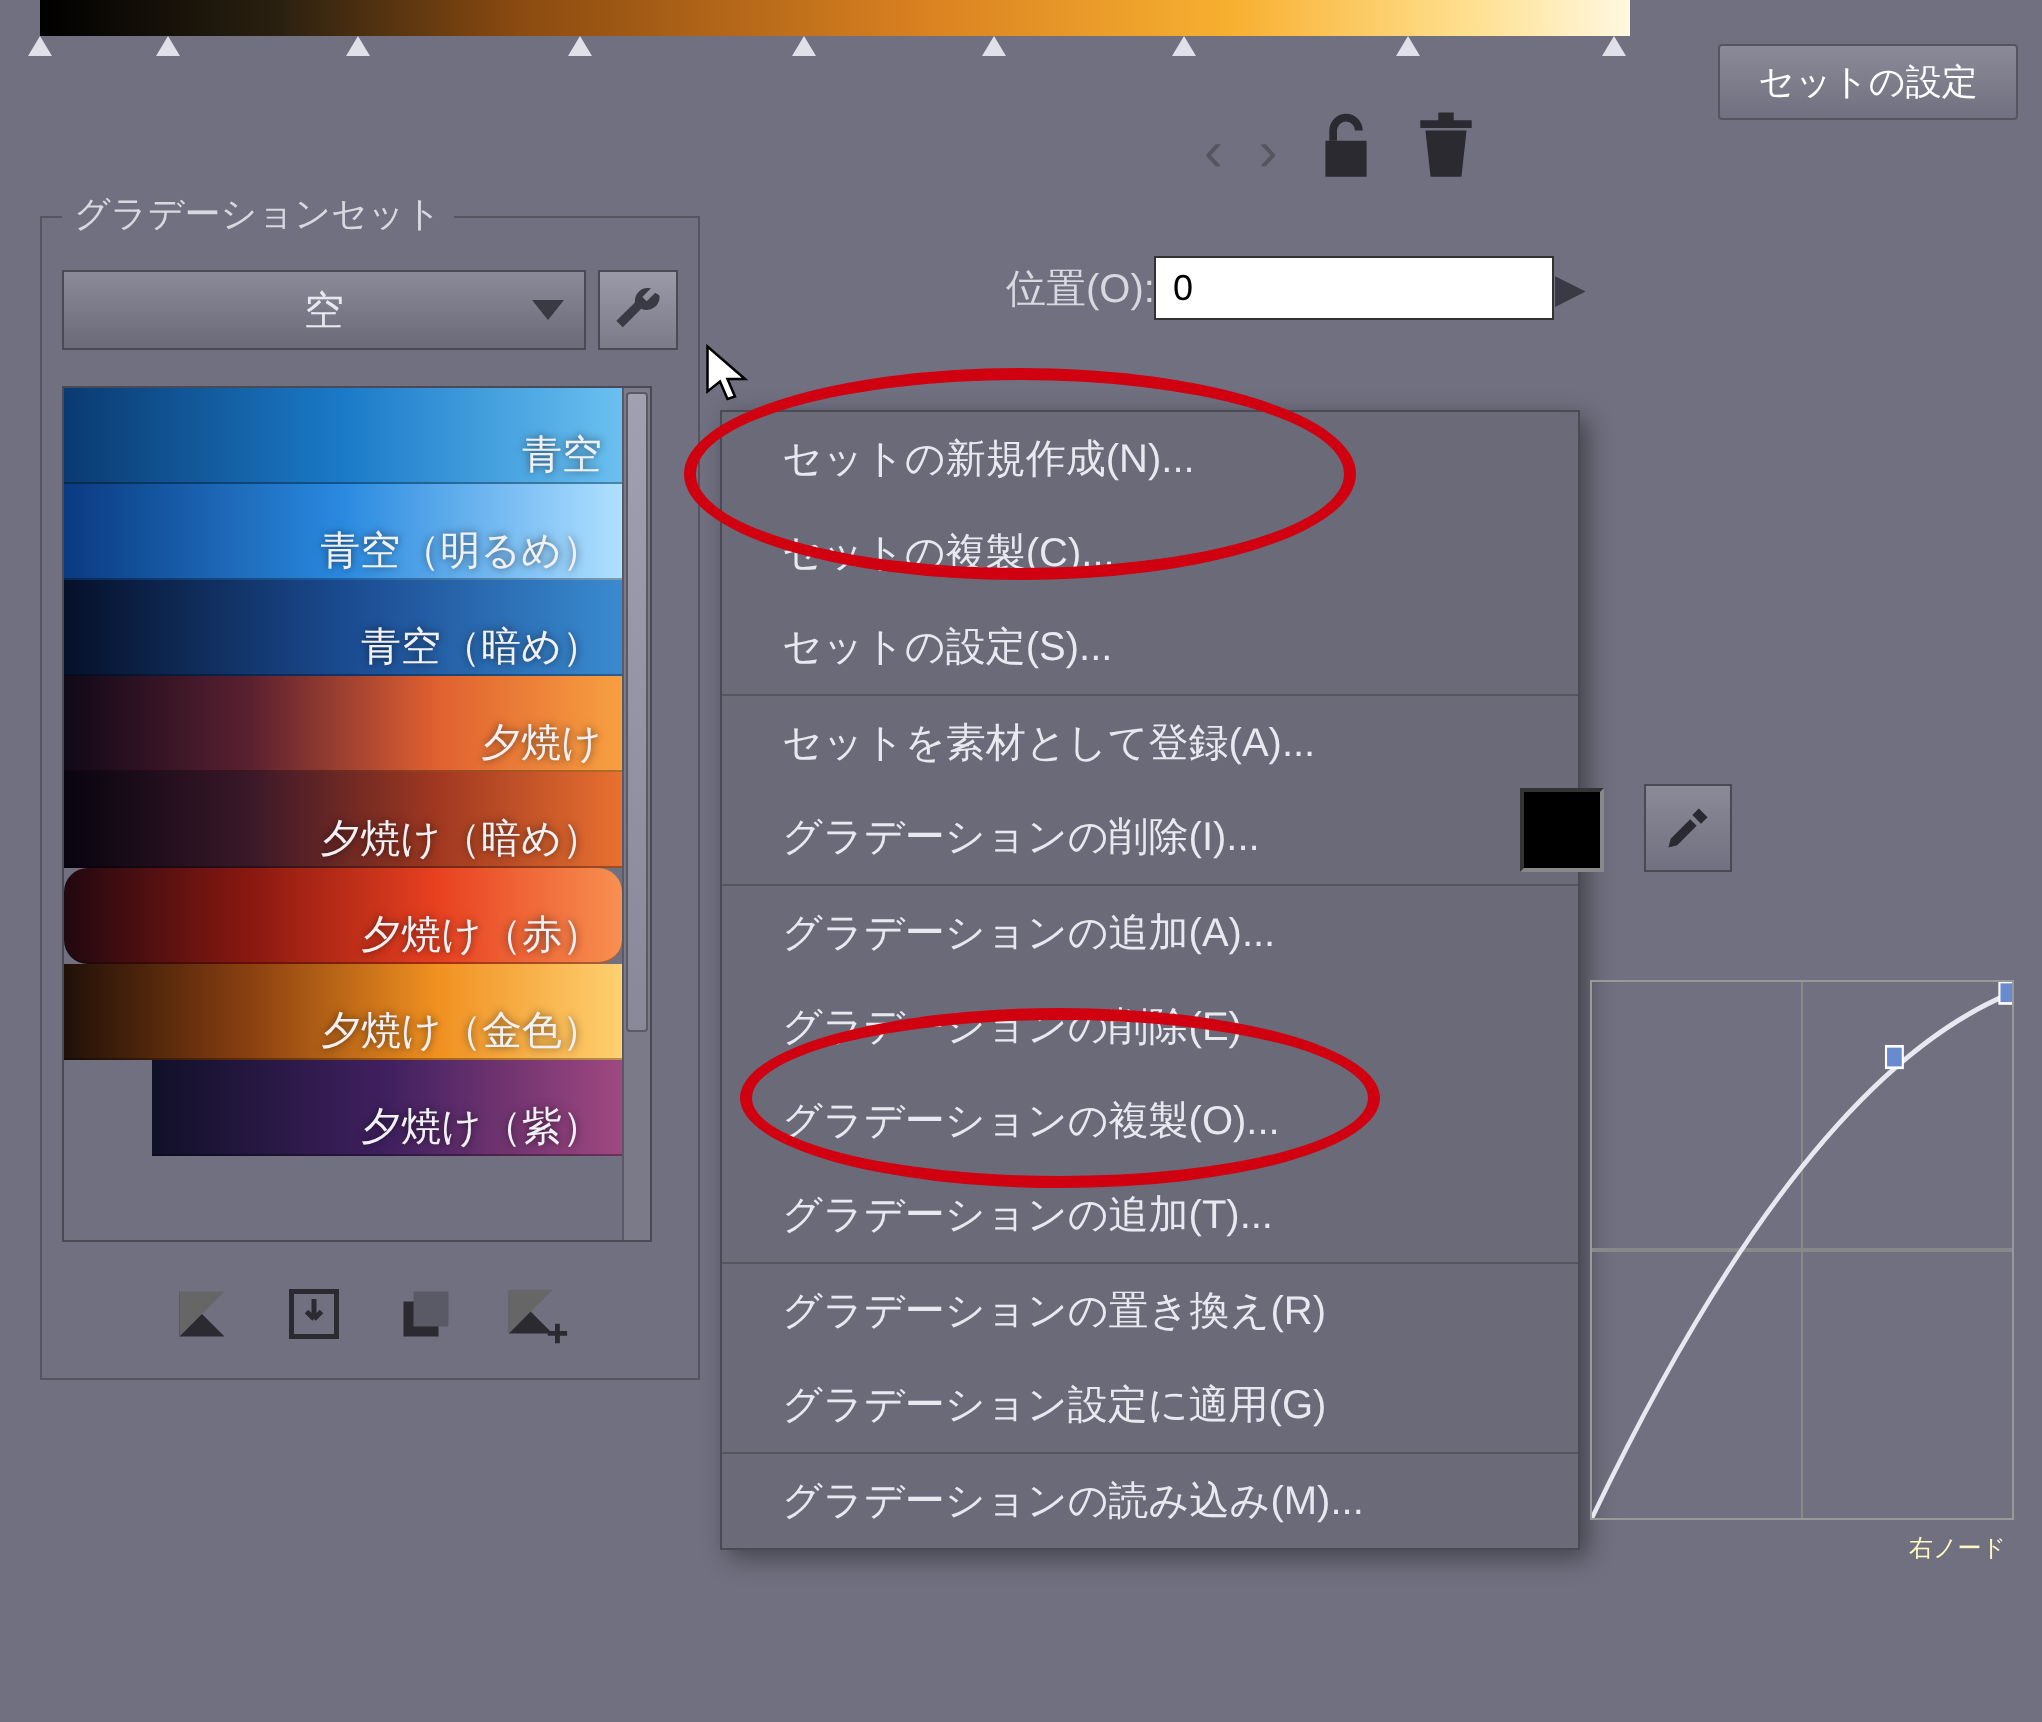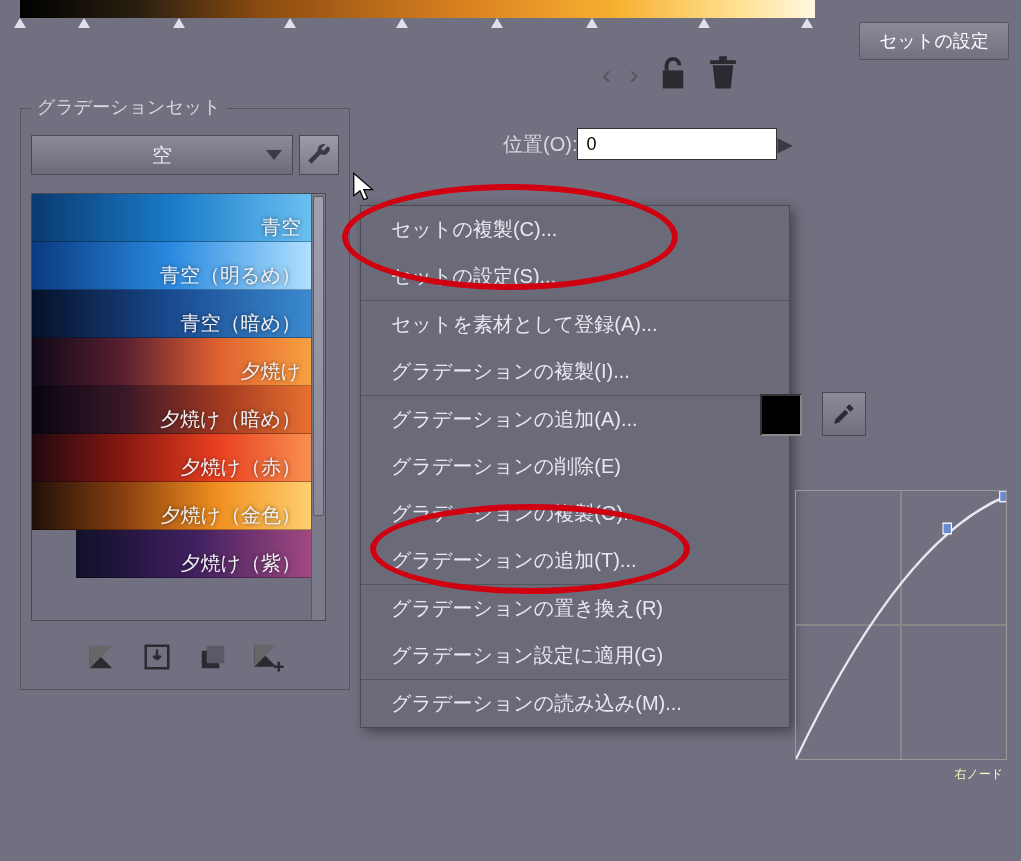--- a/index.html
+++ b/index.html
@@ -274,21 +274,21 @@
         </div>
         <div class="preset-item" style="background: linear-gradient(to right, rgb(6, 16, 40), rgb(26, 74, 144), rgb(58, 138, 208));">
           <span>青空（暗め）</span>
         </div>
         <div class="preset-item" style="background: linear-gradient(to right, rgb(16, 8, 24), rgb(90, 32, 48), rgb(224, 96, 48), rgb(248, 160, 64));">
           <span>夕焼け</span>
         </div>
         <div class="preset-item" style="background: linear-gradient(to right, rgb(8, 4, 16), rgb(58, 24, 40), rgb(160, 56, 32), rgb(232, 112, 48));">
           <span>夕焼け（暗め）</span>
         </div>
-        <div class="preset-item" style="background: linear-gradient(to right, rgb(32, 8, 16), rgb(138, 24, 16), rgb(232, 64, 32), rgb(248, 144, 80));">
+        <div class="preset-item" style="background: linear-gradient(to right, rgb(32, 8, 16), rgb(138, 24, 16), rgb(232, 64, 32), rgb(248, 144, 80)); border-radius: 12px;">
           <span>夕焼け（赤）</span>
         </div>
         <div class="preset-item" style="background: linear-gradient(to right, rgb(32, 16, 8), rgb(138, 64, 16), rgb(240, 144, 32), rgb(255, 208, 112));">
           <span>夕焼け（金色）</span>
         </div>
         <div class="preset-item" style="background: linear-gradient(to right, rgb(16, 16, 40), rgb(64, 32, 96), rgb(160, 72, 128)); margin-left: 44px;">
           <span>夕焼け（紫）</span>
         </div>
       </div>
     <div class="preset-scrollbar">
@@ -329,25 +329,26 @@
   <path fill="#fff" stroke="#000" stroke-width="1" d="M1 1l0 18 5-4 3 7 3-1-3-7 7 0z"></path>
 </svg>
 
 <div class="pos-row">
   <span>位置(O):</span>
   <input class="pos-input" value="0" style="">
   <span class="pos-play">▶</span>
 </div>
 
 <div class="context-menu" id="ctx">
+    <div class="mi">セットの新規作成(N)...</div>
     <div class="mi">セットの複製(C)...</div>
     <div class="mi">セットの設定(S)...</div>
     <div class="sep"></div>
     <div class="mi">セットを素材として登録(A)...</div>
-    <div class="mi">グラデーションの複製(I)...</div>
+    <div class="mi">グラデーションの削除(I)...</div>
     <div class="sep"></div>
     <div class="mi">グラデーションの追加(A)...</div>
     <div class="mi">グラデーションの削除(E)</div>
     <div class="mi">グラデーションの複製(O)...</div>
     <div class="mi">グラデーションの追加(T)...</div>
     <div class="sep"></div>
     <div class="mi">グラデーションの置き換え(R)</div>
     <div class="mi">グラデーション設定に適用(G)</div>
     <div class="sep"></div>
     <div class="mi">グラデーションの読み込み(M)...</div>

